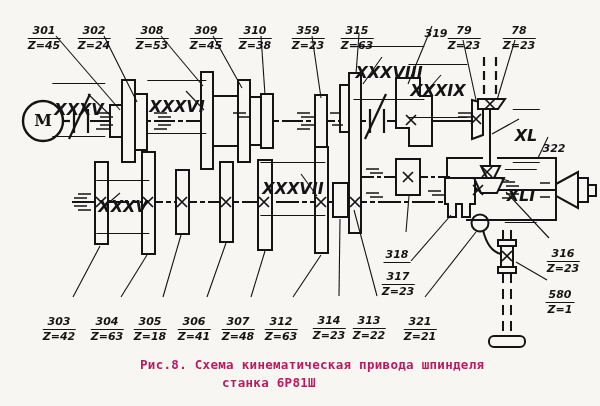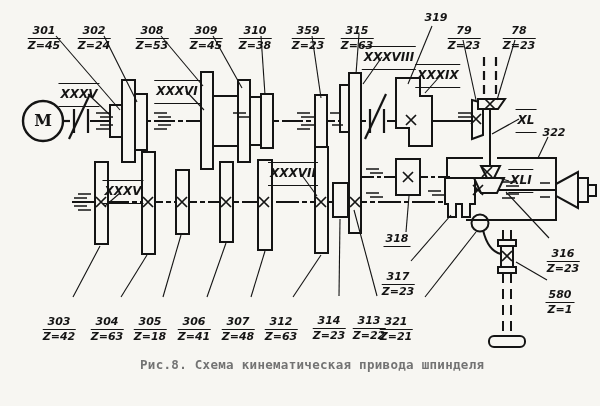--- a/index.html
+++ b/index.html
@@ -6,28 +6,28 @@
   #stage{
     position:relative;width:600px;height:406px;background:#f7f6f2;
     font-family:"DejaVu Sans",sans-serif;color:#141414;overflow:hidden;
   }
   svg{position:absolute;left:0;top:0;}
   .lbl{position:absolute;white-space:nowrap;
        font:italic 700 11px/1.15 "DejaVu Sans",sans-serif;color:#141414;}
   .fr{text-align:center;transform:translateX(-50%);}
   .fr .no{display:block;border-bottom:1.5px solid #141414;padding:0 3px 0px 3px;margin-top:17px;}
   .fr .zz{display:block;padding-top:1px;font-size:11px;}
-  .rm{transform:translateX(-50%);font-size:12px;border-top:1.4px solid #141414;
-      border-bottom:1.4px solid #141414;padding:4px 2px;}
-  .pl{transform:translateX(-50%);}
+  .rm{transform:translateX(-50%);font-size:16px;border-top:1.4px solid #141414;
+      border-bottom:1.4px solid #141414;padding:17px 2px;}
+  .pl{transform:translateX(-50%);margin-top:16px;}
   .pl.ul{border-bottom:1.5px solid #141414;padding:0 2px;font-style:italic;}
   .motor-m{position:absolute;font:700 16px "DejaVu Serif",serif;
       transform:translate(-50%,-54%);font-style:normal;}
   .caption{position:absolute;font:700 12.5px/1.4 "DejaVu Sans Mono",monospace;
-      letter-spacing:0.3px;color:#737373;}
+      letter-spacing:0.3px;color:#be185d;}
 </style>
 </head>
 <body>
 
 <div id="stage">
 
 <svg width="600" height="406" viewBox="0 0 600 406">
   <g stroke="#141414" fill="none" stroke-width="2.2">
 
     <circle cx="43" cy="121" r="20" stroke-width="2.4"></circle>
@@ -272,20 +272,21 @@
       <span class="zz">Z=63</span>
     </div>
 <div class="lbl fr" style="left:329px;top:298px">
       <span class="no">314</span>
       <span class="zz">Z=23</span>
     </div>
 <div class="lbl fr" style="left:369px;top:298px">
       <span class="no">313</span>
       <span class="zz">Z=22</span>
     </div>
-<div class="lbl fr" style="left:396px;top:299px">
+<div class="lbl fr" style="left:420px;top:299px">
       <span class="no">321</span>
       <span class="zz">Z=21</span>
     </div>
 
 <div class="caption" style="left:140px;top:356px">Рис.8.  Схема кинематическая привода шпинделя</div>
+<div class="caption" style="left:222px;top:374px">станка 6Р81Ш</div>
 
 </div>
 
 </body></html>

